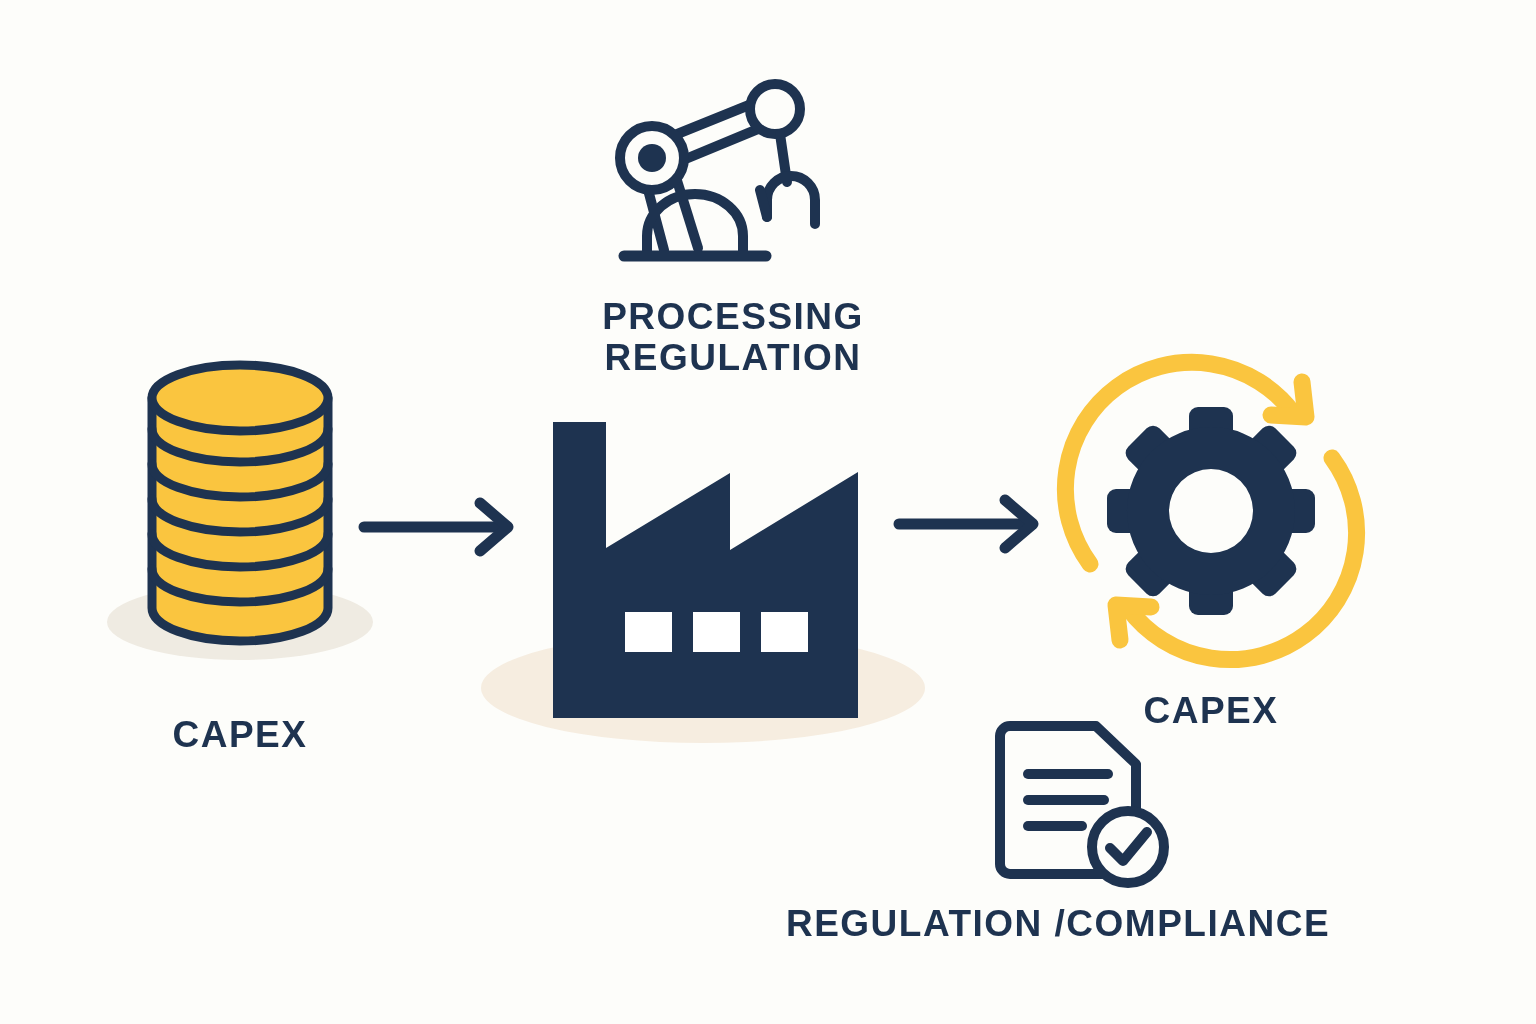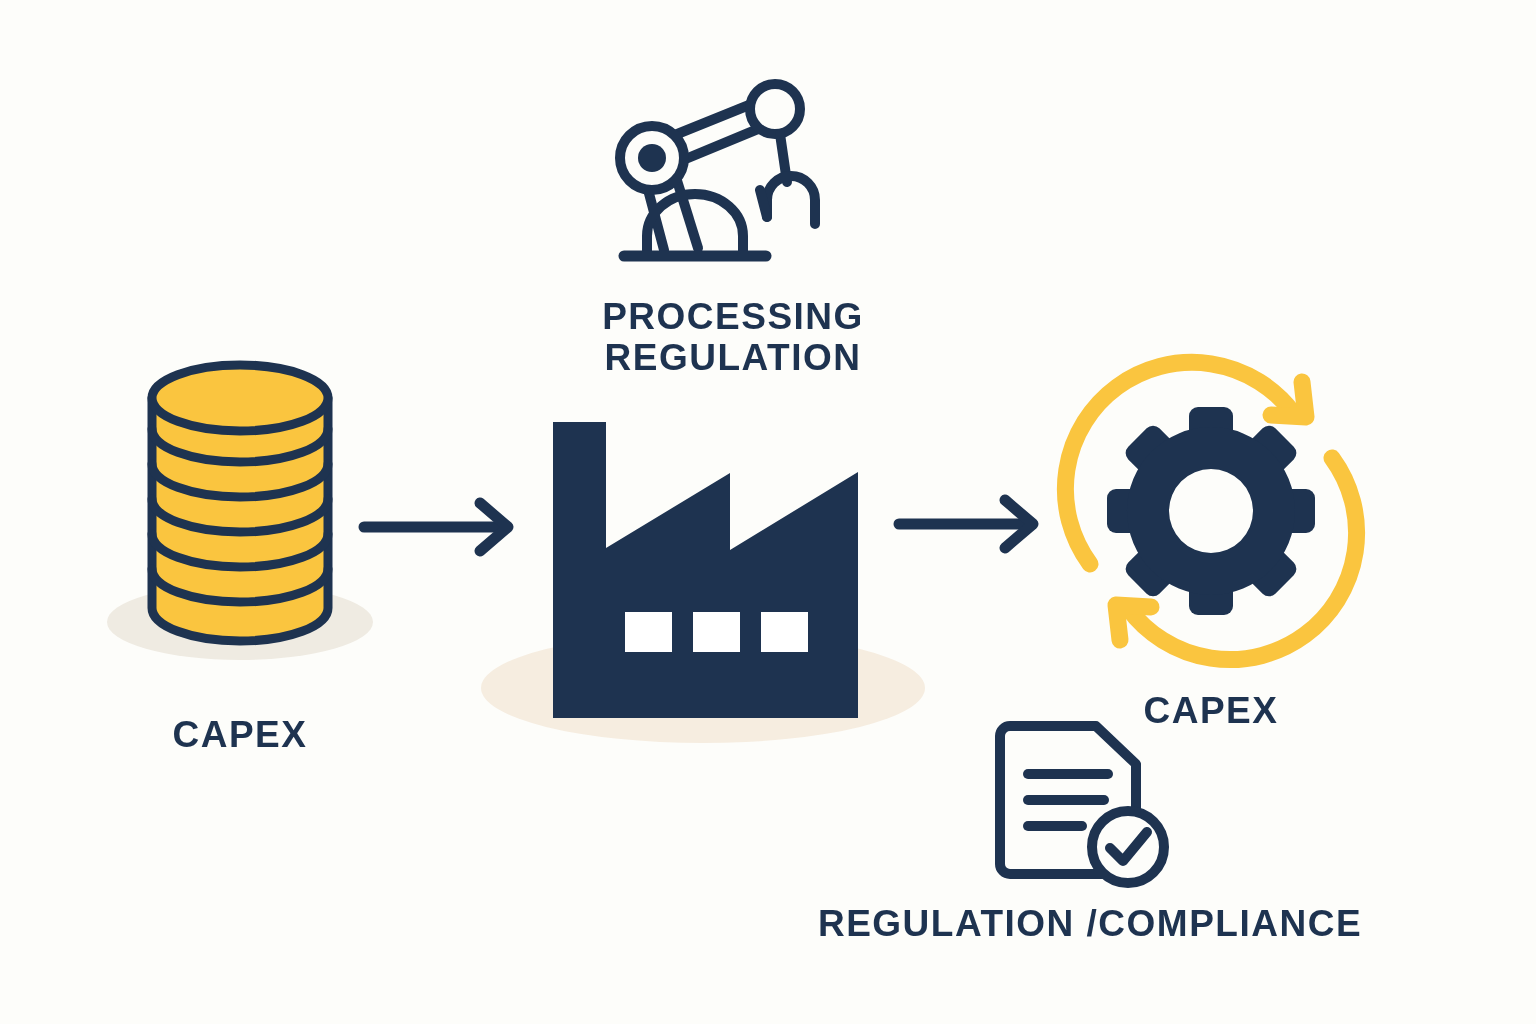--- a/index.html
+++ b/index.html
@@ -41,21 +41,21 @@
   
   #node-robot { left: 612px; top: 72px; width: 240px; height: 215px; }
   #label-robot { left: 548px; top: 296px; width: 370px; font-size: 37px; }
   
   #node-factory { left: 478px; top: 400px; width: 450px; height: 350px; }
   
   #node-opex { left: 1068px; top: 368px; width: 286px; height: 286px; }
   #label-opex { left: 1068px; top: 690px; width: 286px; font-size: 37px; }
   
   #node-compliance { left: 986px; top: 712px; width: 190px; height: 180px; }
-  #label-compliance { left: 680px; top: 903px; width: 820px; font-size: 37px; }
+  #label-compliance { left: 648px; top: 903px; width: 820px; font-size: 37px; }
   
   #arrow-capex-factory { left: 360px; top: 495px; width: 170px; height: 64px; }
   #arrow-factory-opex { left: 895px; top: 492px; width: 160px; height: 64px; }
   svg { display: block; overflow: visible; }
 </style>
 </head>
 <body>
 
 <div id="diagram-root">
 

